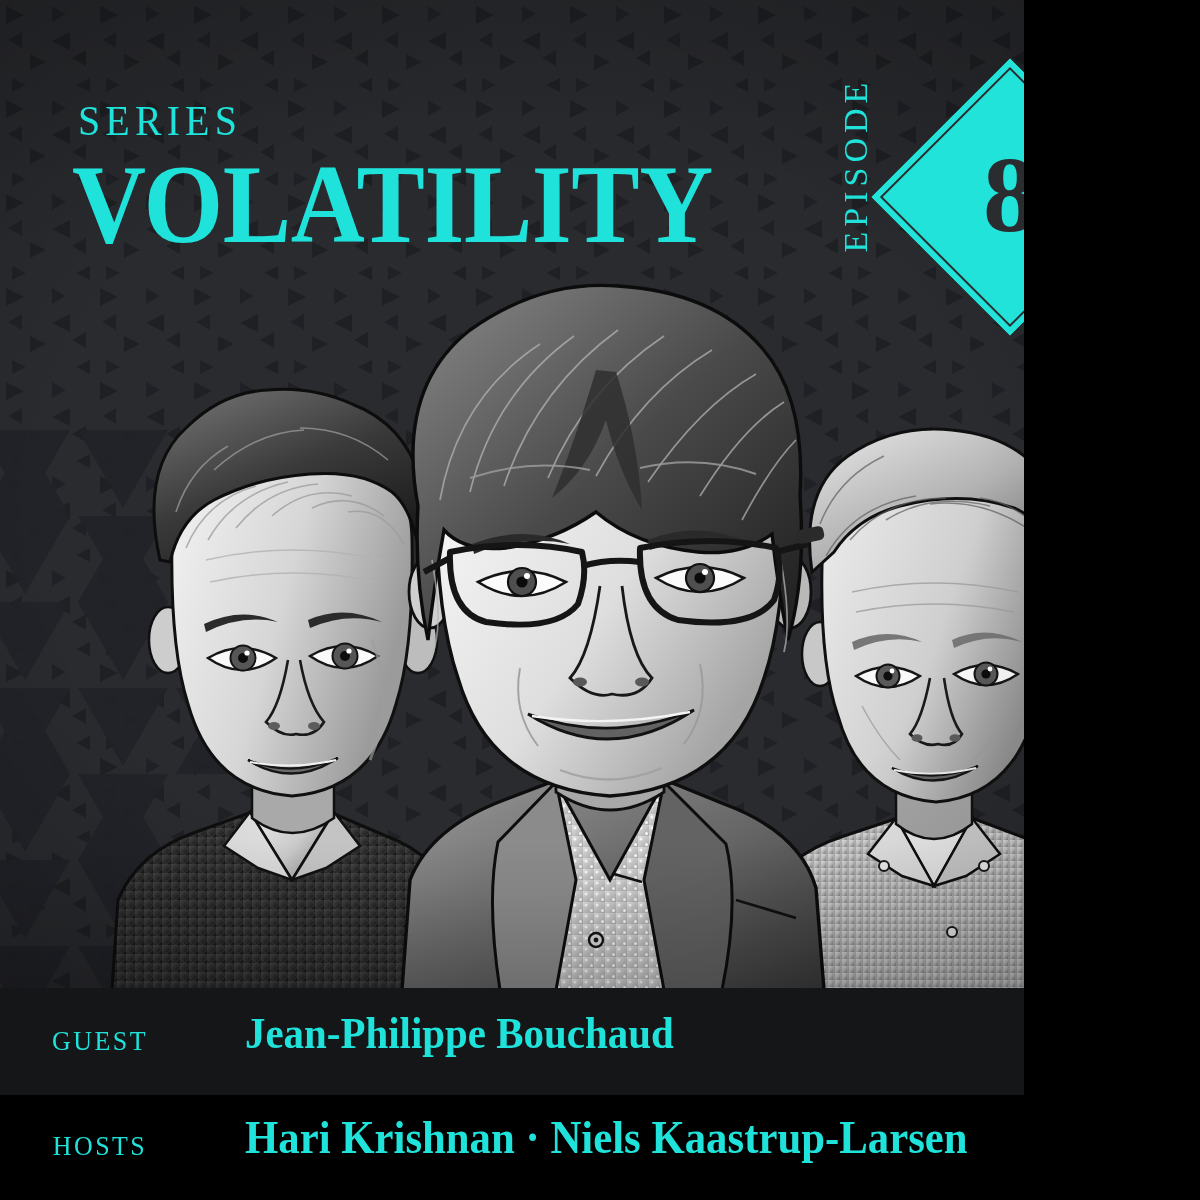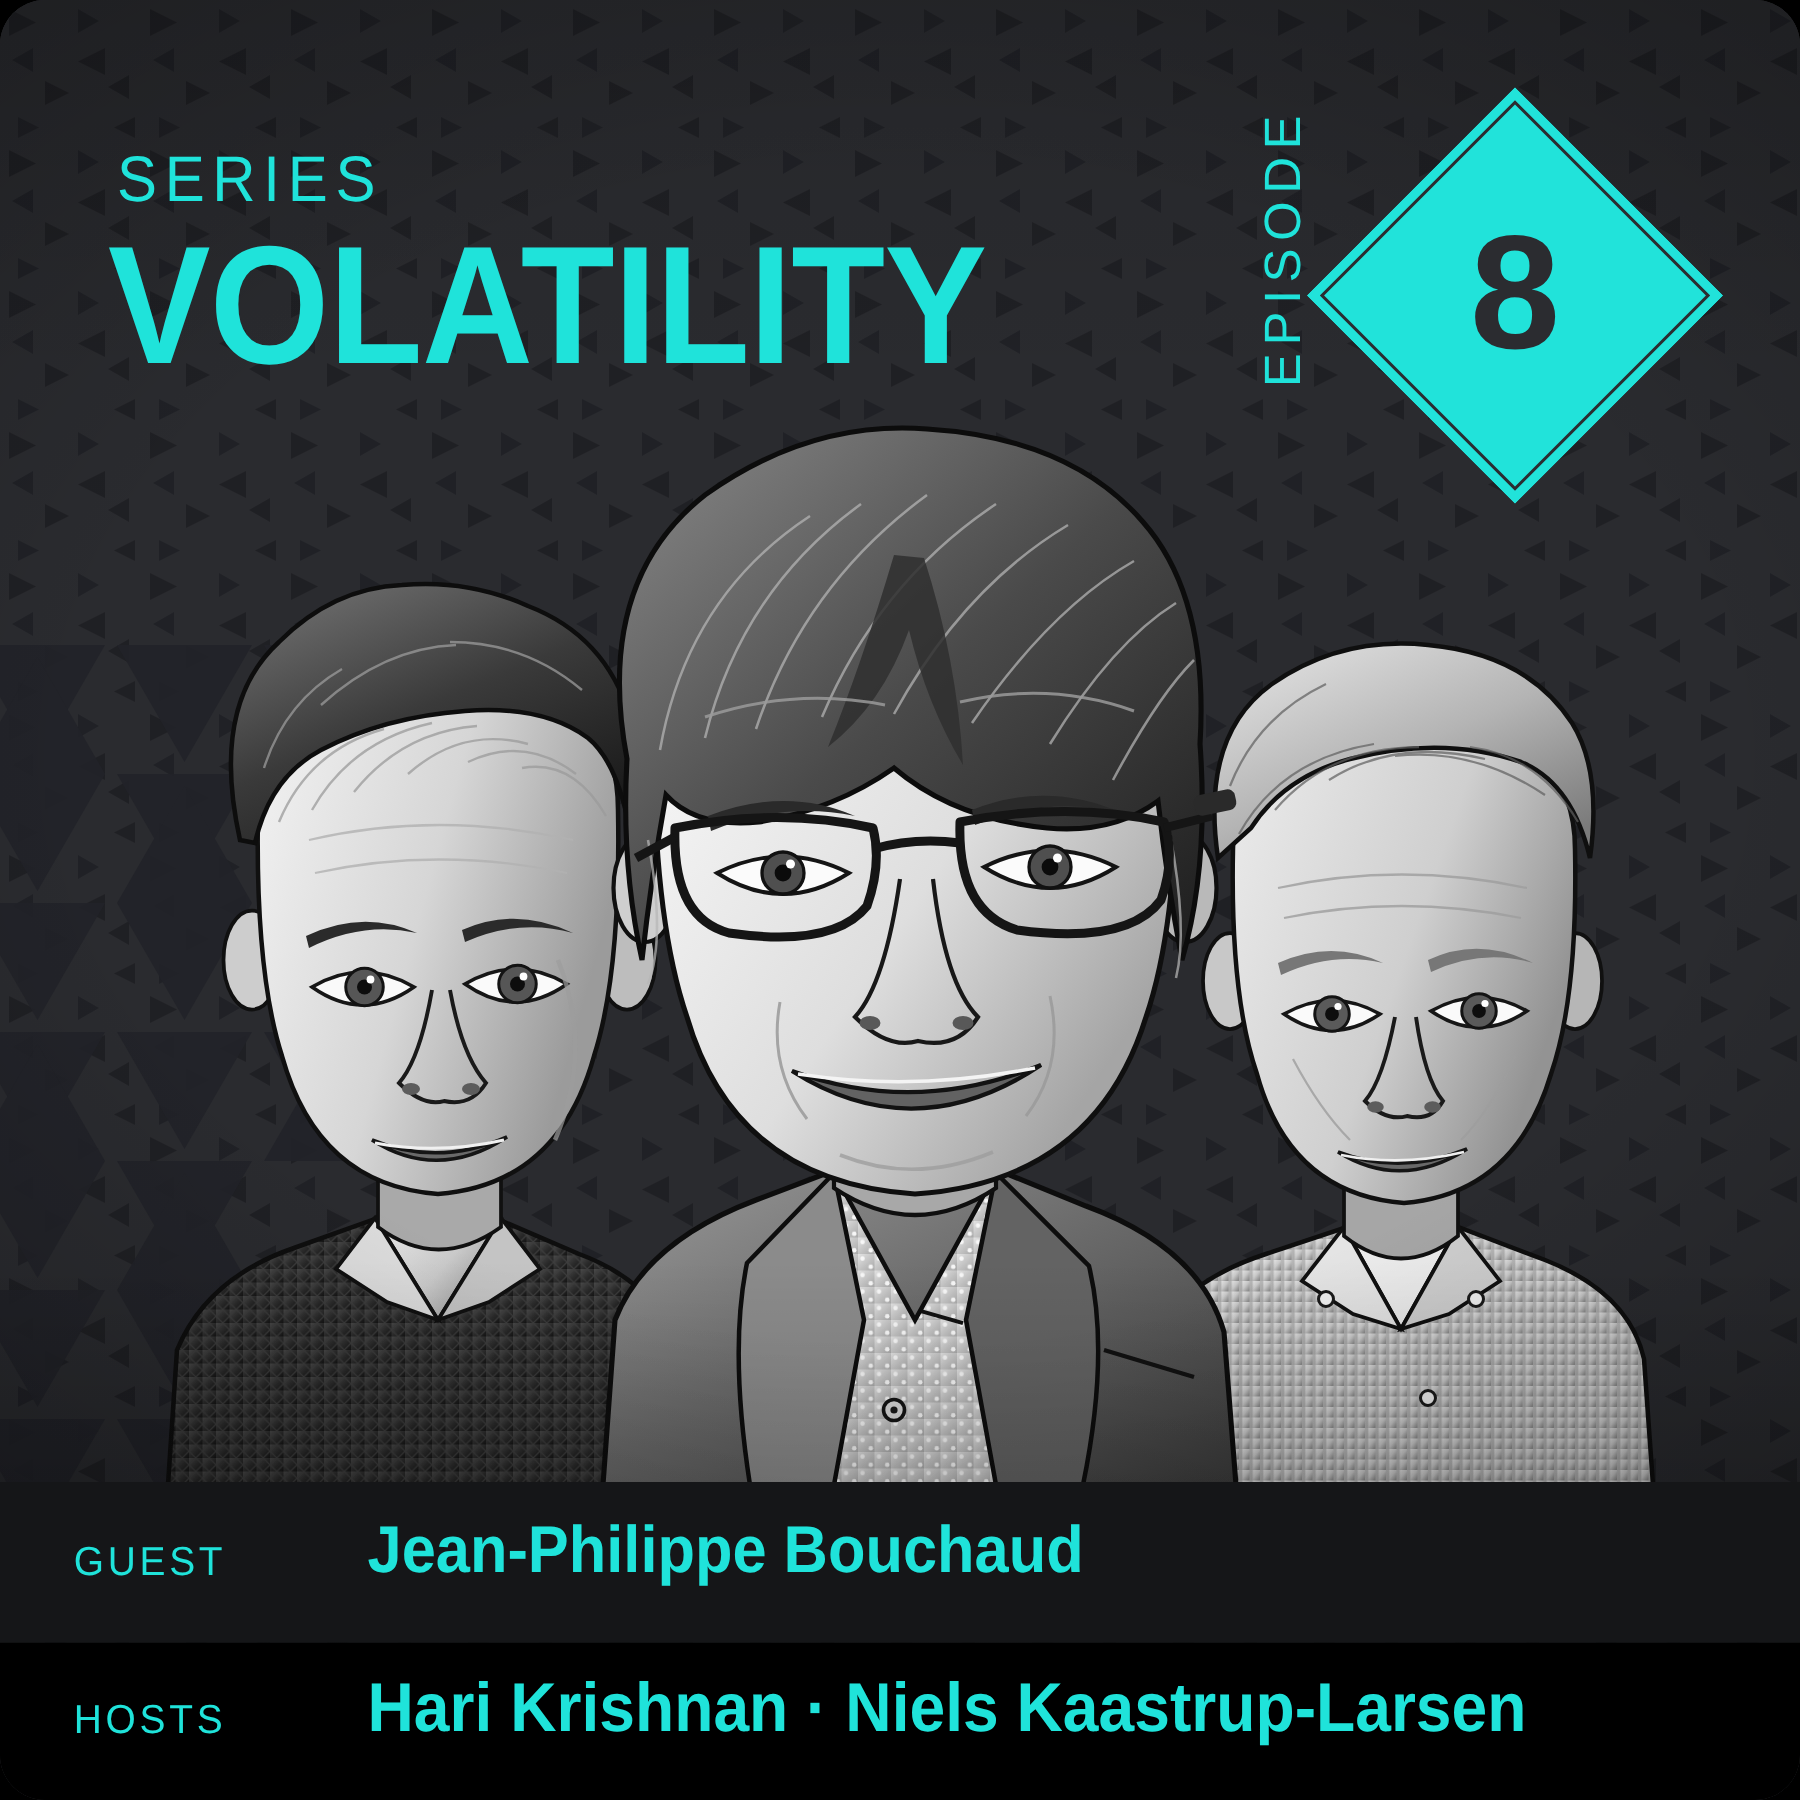--- a/index.html
+++ b/index.html
@@ -1,24 +1,23 @@
 <!DOCTYPE html>
 <html><head>
 <meta charset="utf-8">
 <style>
   html,body{margin:0;padding:0;background:#000;}
   *{box-sizing:border-box;}
 
   .cover{
     position:relative;
-    width:1200px;height:1200px;
+    width:1024px;height:1200px;
     overflow:hidden;
     background:#2a2b2f;
-    font-family:Liberation Sans, sans-serif;
-    border-radius:30px;
+    font-family:Liberation Serif, serif;
     -webkit-font-smoothing:antialiased;
   }
 
   
   .bg-base{position:absolute;inset:0;background:#2a2b2f;}
   .bg-tris{position:absolute;inset:0;}
   .bg-bigtris{position:absolute;left:0;top:430px;width:330px;height:580px;opacity:.95;}
   .bg-vignette{
     position:absolute;inset:0;
     background:

